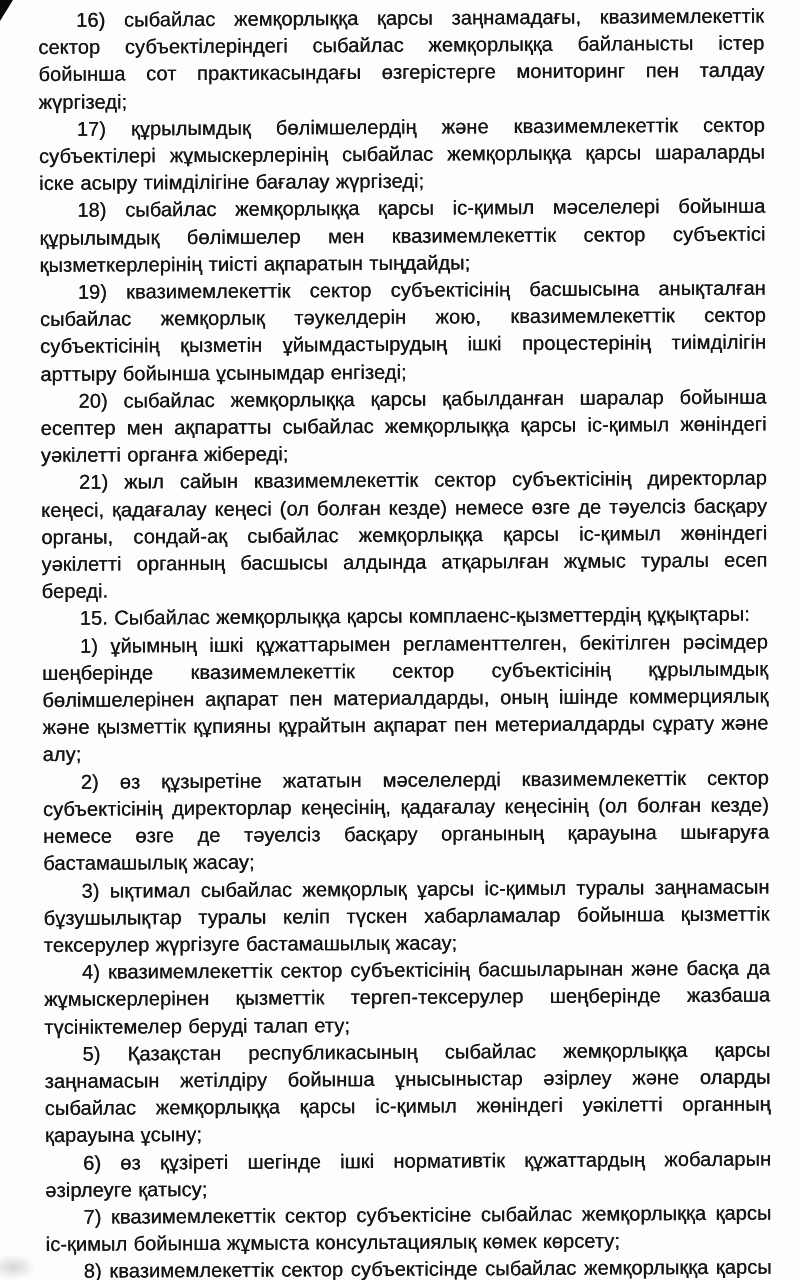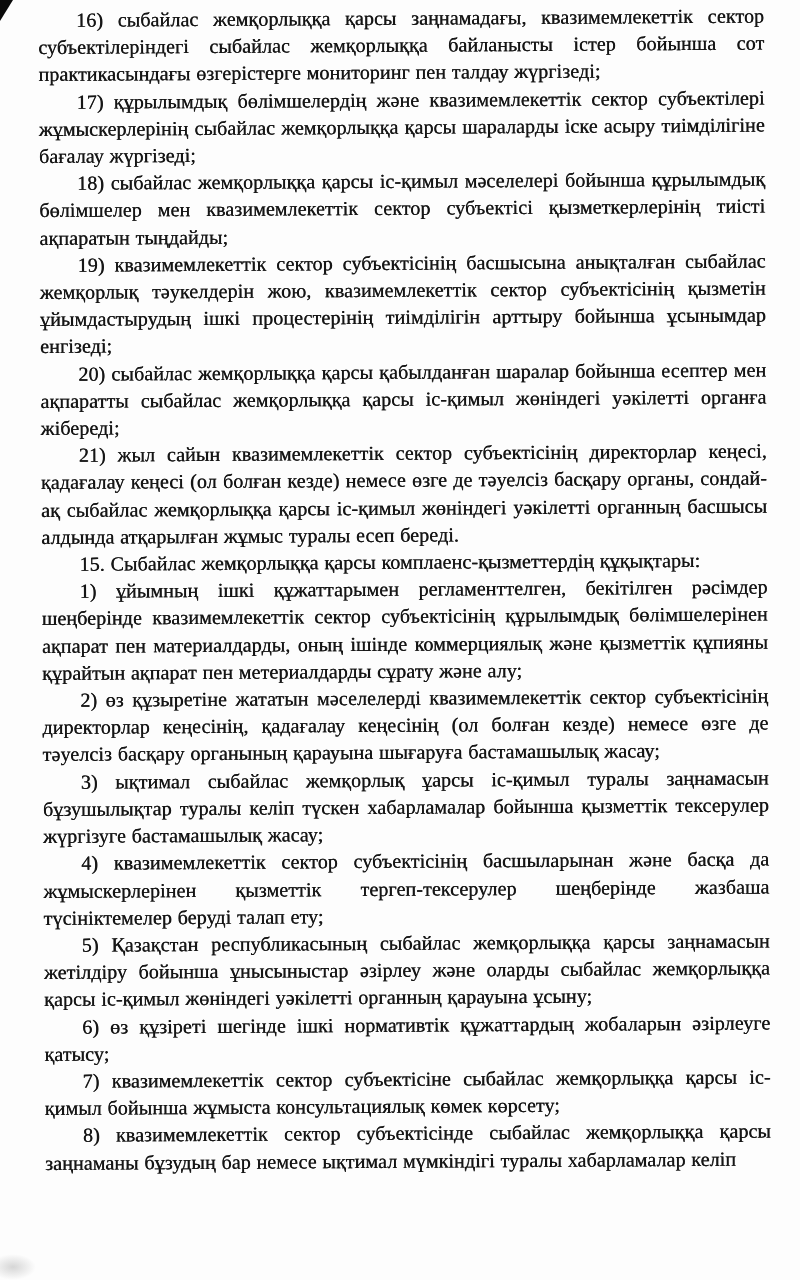--- a/index.html
+++ b/index.html
@@ -5,21 +5,21 @@
   html, body {
     margin: 0;
     padding: 0;
   }
   .page {
     position: relative;
     width: 800px;
     height: 1280px;
     background: var(--paper, #fdfdfd);
     overflow: hidden;
-    font-family: Liberation Serif, serif;
+    font-family: Liberation Sans, sans-serif;
   }
   .text-block {
     position: absolute;
     top: 7px;
     left: 38px;
     width: 726px;
     font-size: 20px;
     line-height: 27.2px;
     color: var(--ink, #161616);
     text-align: justify;

